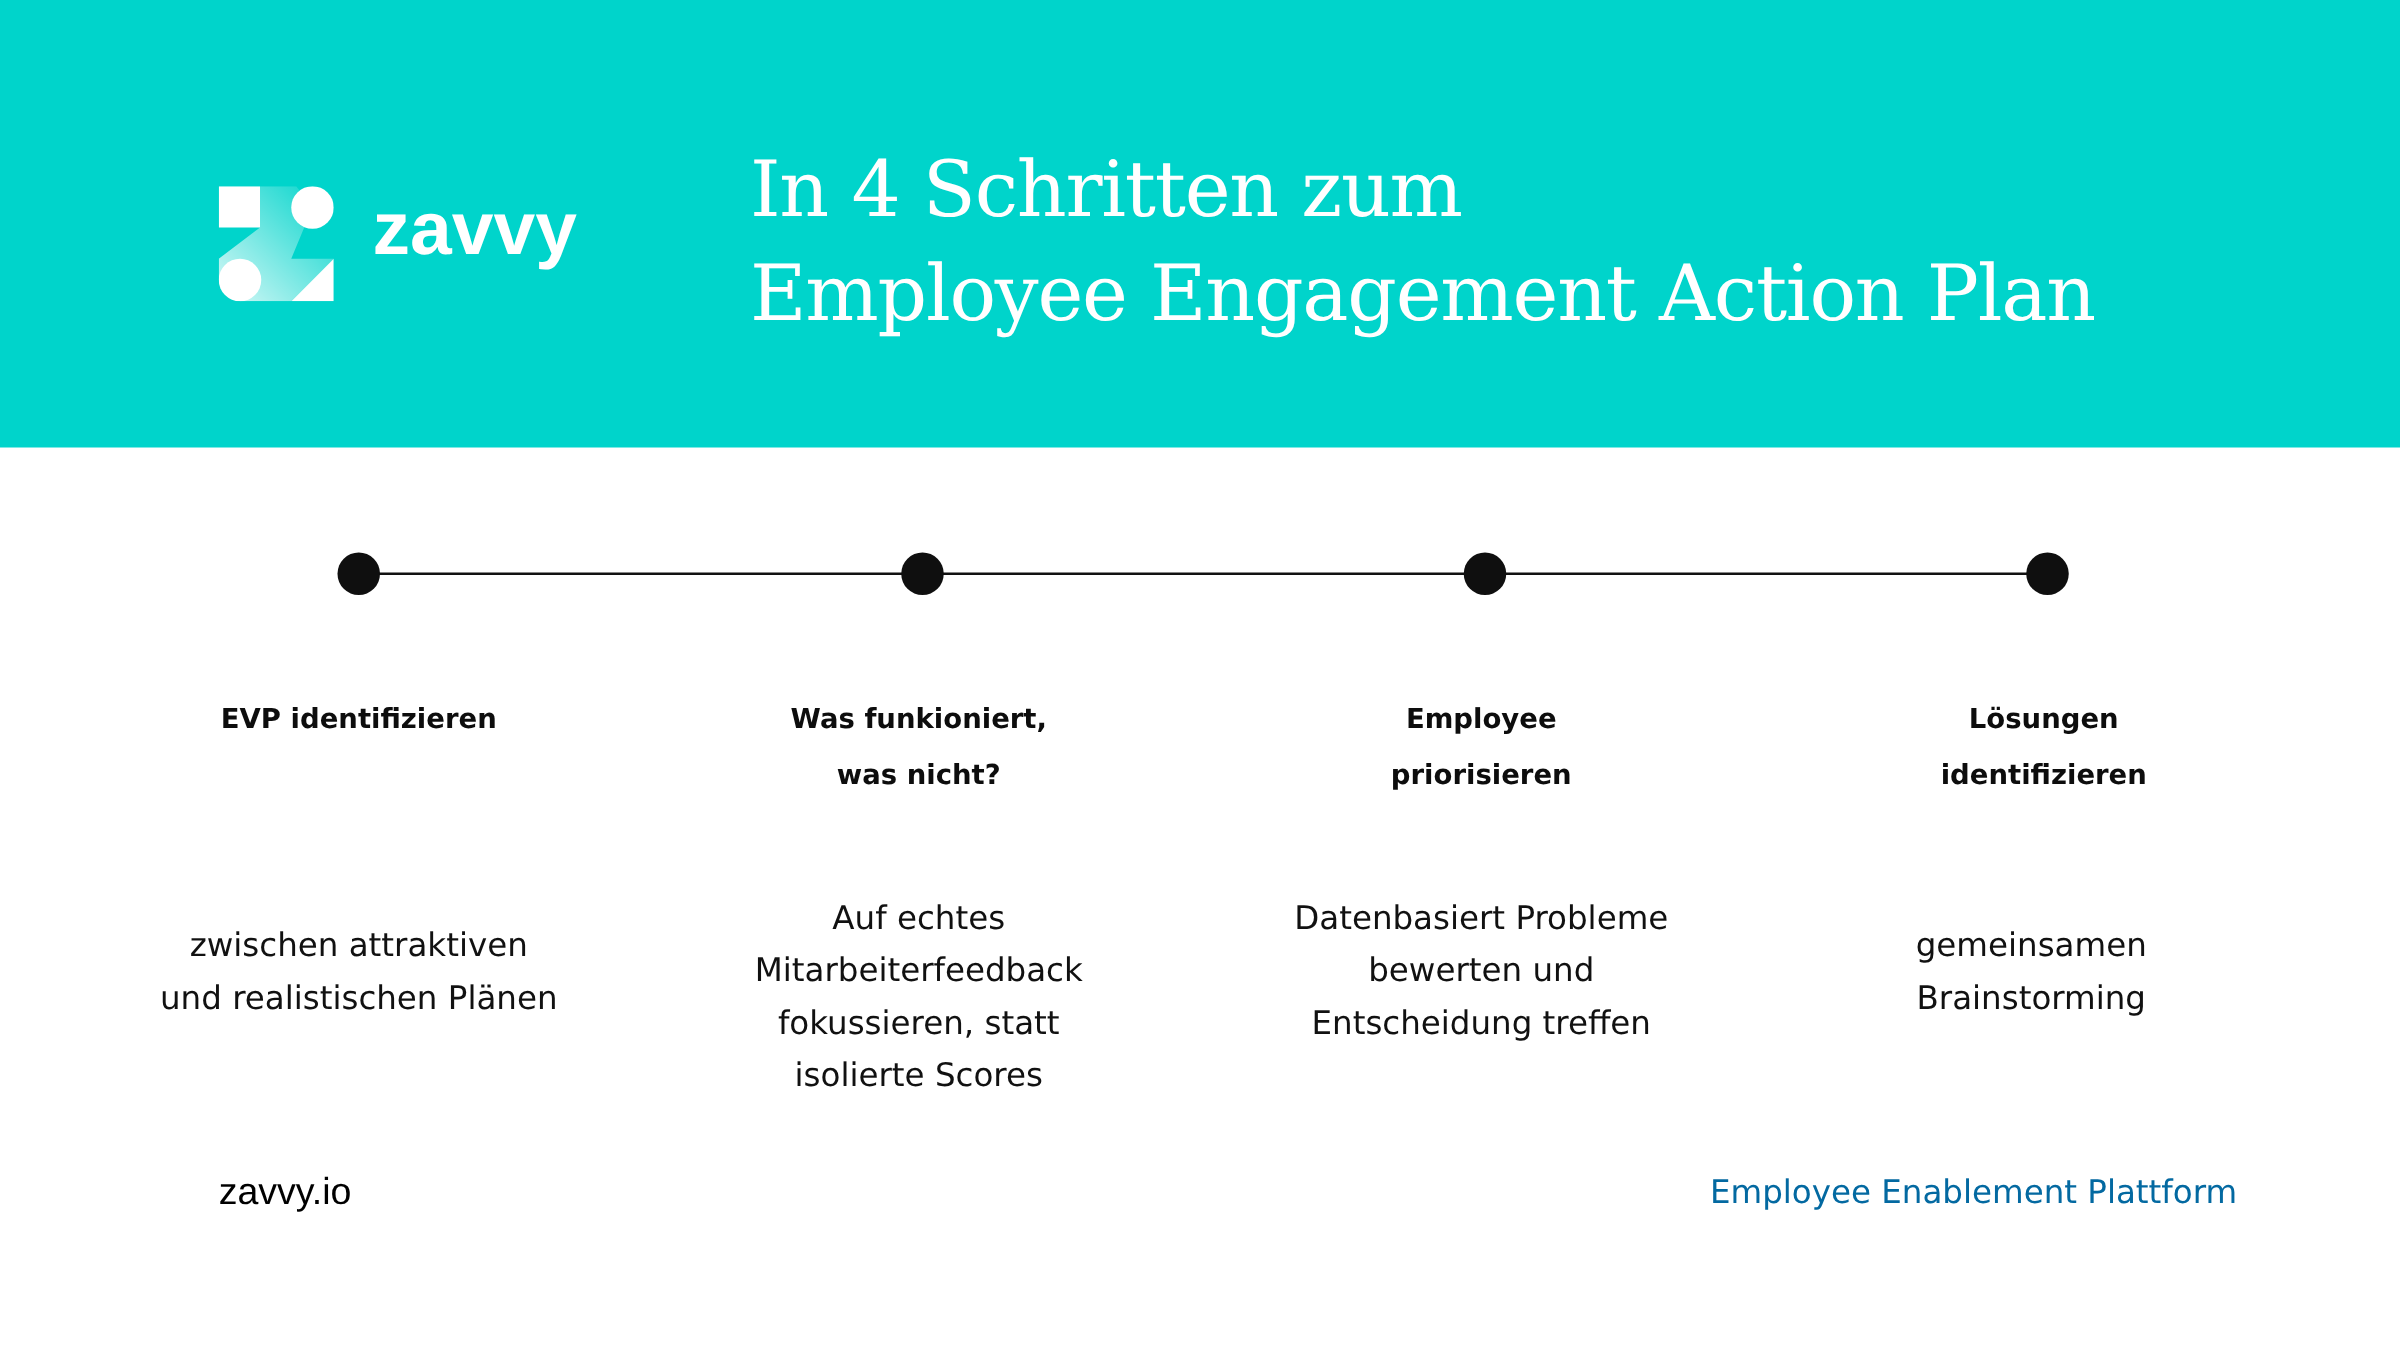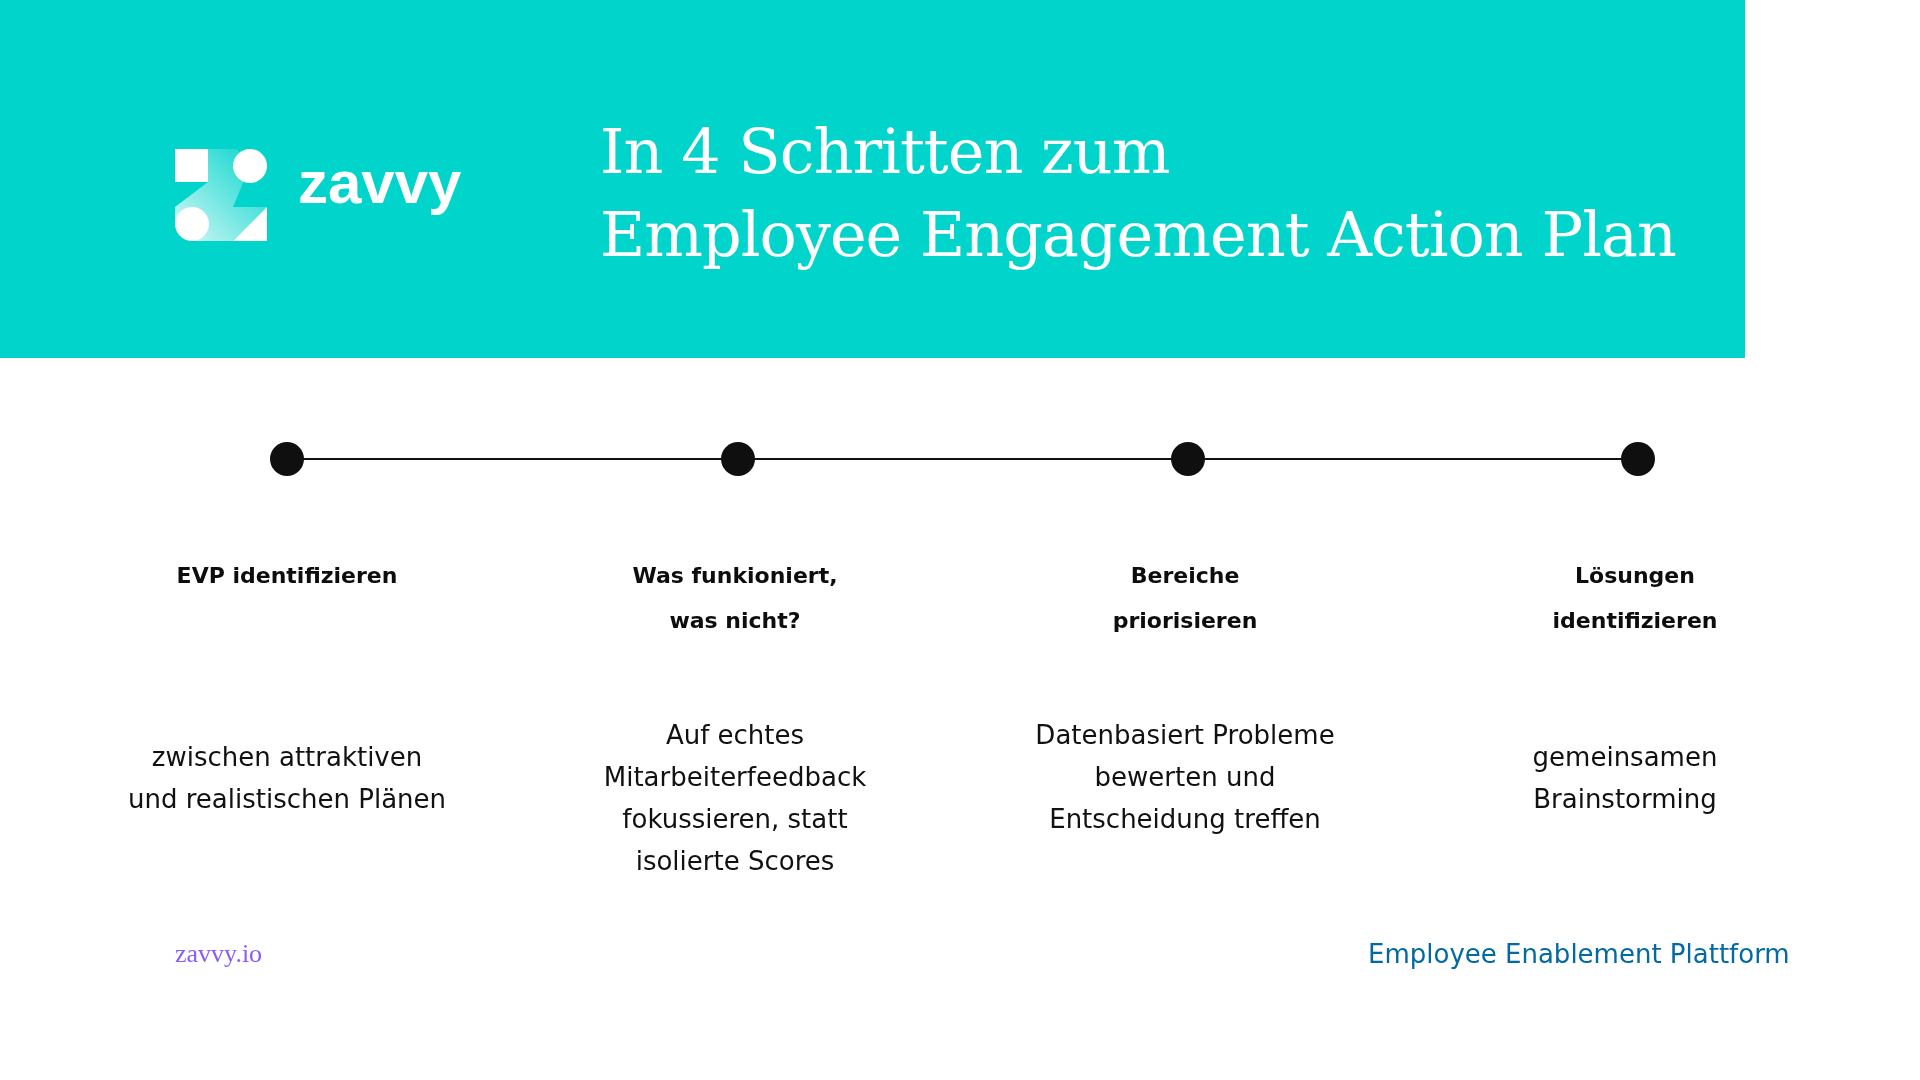--- a/index.html
+++ b/index.html
@@ -1,20 +1,20 @@
 <!DOCTYPE html>
 <html><head>
   <meta charset="utf-8">
   <style>
     * { margin: 0; padding: 0; box-sizing: border-box; }
     html, body { width: 1920px; height: 1080px; overflow: hidden; background: #ffffff; }
     body { position: relative; font-family: "DejaVu Sans", "Liberation Sans", sans-serif; color: #111111; }
 
     .header {
-      position: absolute; left: 0; top: 0; width: 1745px; height: 358px;
+      position: absolute; left: 0; top: 0; width: 1920px; height: 358px;
       background: #00d4cb;
     }
     .logo {
       position: absolute; left: 175px; top: 149px; width: 92px; height: 92px;
     }
     .wordmark {
       position: absolute; left: 298px; top: 148px;
       font-family: "Liberation Sans", sans-serif; font-weight: 700;
       font-size: 60px; line-height: 70px; color: #ffffff; letter-spacing: 0px;
     }
@@ -44,21 +44,21 @@
     }
     .step-desc {
       font-family: "DejaVu Sans", "Liberation Sans", sans-serif; font-weight: 400;
       font-size: 26px; line-height: 42px; color: #111111;
       position: absolute; left: 0; width: 420px;
     }
     .step-title span, .step-desc span { display: block; white-space: nowrap; }
 
     .footer-left {
       position: absolute; left: 175px; top: 936px;
-      font-family: Liberation Serif, serif; font-size: 26px; line-height: 36px; color: #8b5cf6;
+      font-family: Liberation Sans, sans-serif; font-size: 30px; line-height: 36px; color: #000000;
     }
     .footer-right {
       position: absolute; left: 1368px; top: 936px;
       font-family: "DejaVu Sans", sans-serif; font-size: 26px; line-height: 36px; color: #0369a1;
       white-space: nowrap;
     }
   </style>
 </head>
 <body>
 
@@ -108,21 +108,21 @@
     <div class="step-desc" style="top:714px">
       <span>Auf echtes</span>
       <span>Mitarbeiterfeedback</span>
       <span>fokussieren, statt</span>
       <span>isolierte Scores</span>
     </div>
   </div>
 
   <div class="step" style="left:975px; top:0">
     <div class="step-title">
-      <span>Bereiche</span>
+      <span>Employee</span>
       <span>priorisieren</span>
     </div>
     <div class="step-desc" style="top:714px">
       <span>Datenbasiert Probleme</span>
       <span>bewerten und</span>
       <span>Entscheidung treffen</span>
     </div>
   </div>
 
   <div class="step" style="left:1425px; top:0">

